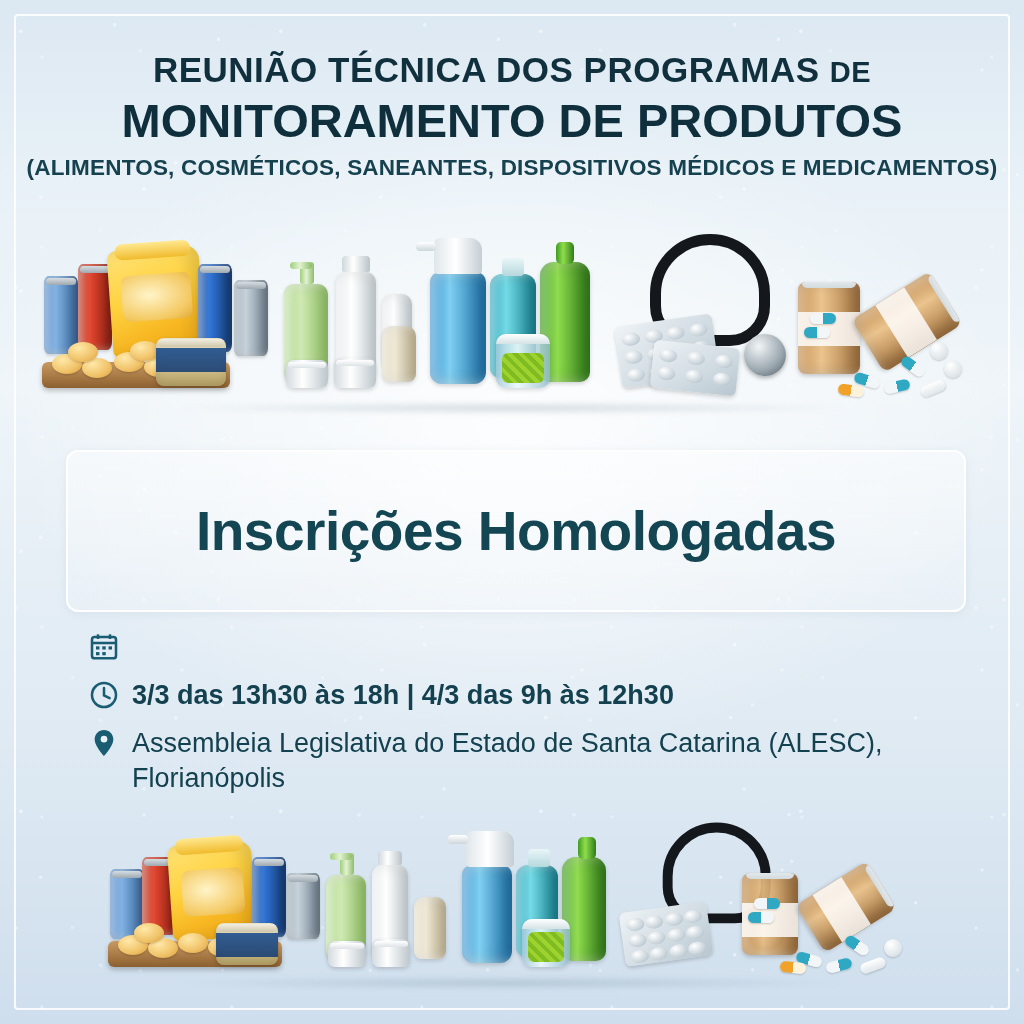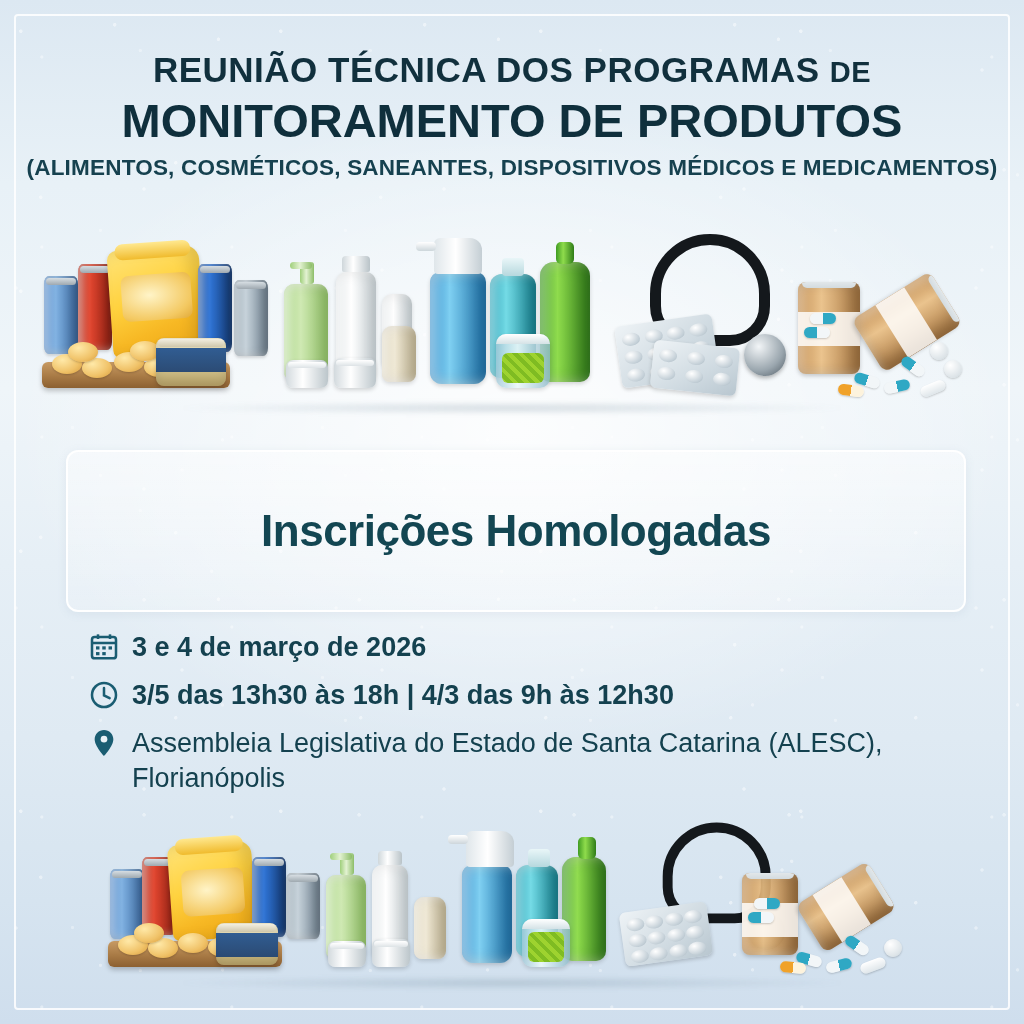--- a/index.html
+++ b/index.html
@@ -379,21 +379,21 @@
     height: 158px;
     border: 2px solid rgba(255,255,255,0.95);
     border-radius: 12px;
     background: linear-gradient(180deg, rgba(255,255,255,0.45), rgba(255,255,255,0.18));
     box-shadow: 0 2px 10px rgba(120,150,175,0.12);
     display: flex;
     align-items: center;
     justify-content: center;
   }
   .panel-text {
-    font-size: 44px;
+    font-size: 55px;
     font-weight: bold;
     color: #134652;
     letter-spacing: -0.5px;
     line-height: 1;
   }
 
   
   .info {
     position: absolute;
     left: 88px;
@@ -566,31 +566,30 @@
           <line x1="3" y1="9" x2="21" y2="9"></line>
           <line x1="7.5" y1="2.5" x2="7.5" y2="6"></line>
           <line x1="16.5" y1="2.5" x2="16.5" y2="6"></line>
           <rect x="6" y="11.5" width="2.6" height="2.4" fill="#1a5d72" stroke="none"></rect>
           <rect x="10.7" y="11.5" width="2.6" height="2.4" fill="#1a5d72" stroke="none"></rect>
           <rect x="15.4" y="11.5" width="2.6" height="2.4" fill="#1a5d72" stroke="none"></rect>
           <rect x="6" y="15.8" width="2.6" height="2.4" fill="#1a5d72" stroke="none"></rect>
           <rect x="10.7" y="15.8" width="2.6" height="2.4" fill="#1a5d72" stroke="none"></rect>
         </svg>
       </div>
-      <div class="info-text">3 e 4 de março de 2026</div>
     </div>
 
     <div class="info-row">
       <div class="info-ico">
         <svg width="32" height="32" viewBox="0 0 24 24" fill="none" stroke="#1a5d72" stroke-width="1.9">
           <circle cx="12" cy="12" r="9"></circle>
           <polyline points="12,6.8 12,12.3 16.2,14.4" stroke-linecap="round"></polyline>
         </svg>
       </div>
-      <div class="info-text">3/5 das 13h30 às 18h  |  4/3 das 9h às 12h30</div>
+      <div class="info-text">3/3 das 13h30 às 18h  |  4/3 das 9h às 12h30</div>
     </div>
 
     <div class="info-row">
       <div class="info-ico">
         <svg width="32" height="32" viewBox="0 0 24 24" fill="#1a5d72">
           <path d="M12 2.2c-3.9 0-7 3.1-7 7 0 5.2 7 12.6 7 12.6s7-7.4 7-12.6c0-3.9-3.1-7-7-7z"></path>
           <circle cx="12" cy="9.1" r="2.5" fill="#eaf2f7"></circle>
         </svg>
       </div>
       <div class="info-text place">Assembleia Legislativa do Estado de Santa Catarina (ALESC), Florianópolis</div>

